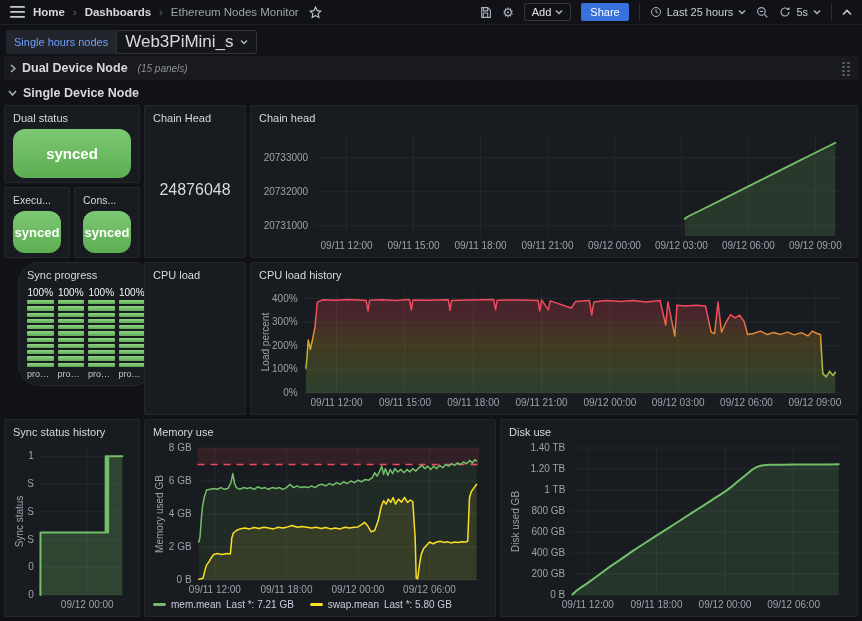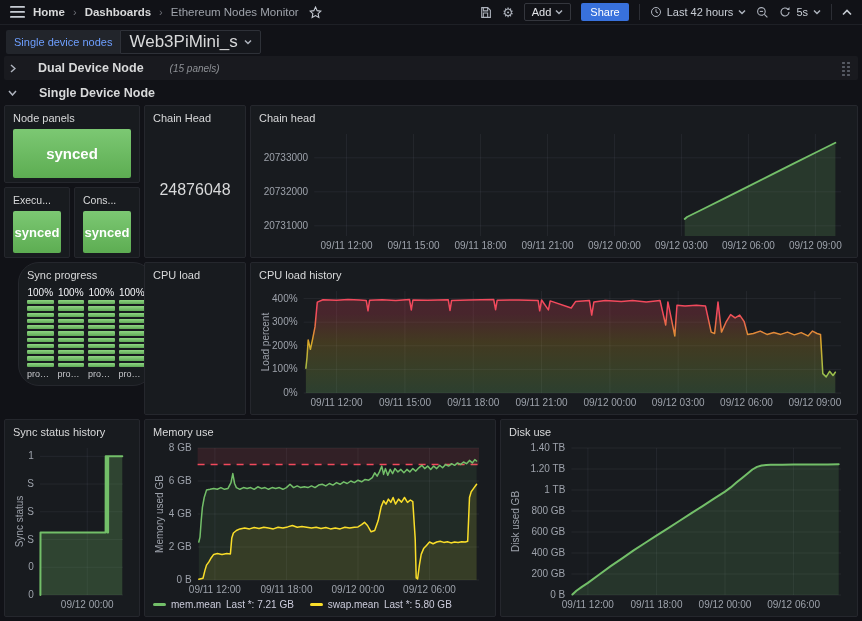--- a/index.html
+++ b/index.html
@@ -19,33 +19,33 @@
   .tb-group{display:flex;align-items:center;gap:5px;font-size:11px;color:#c9ced6;cursor:pointer;}
   .vdiv{width:1px;height:16px;background:#2c2e35;}
   
   .controls{position:absolute;left:6px;top:30px;display:flex;gap:16px;}
   .varpick{display:flex;align-items:stretch;height:24px;}
   .varlabel{background:#22252b;color:#6e9fff;font-size:11px;font-weight:500;display:flex;align-items:center;
     padding:0 8px;border-radius:2px 0 0 2px;cursor:default;}
   .varvalue{border:1px solid #2e3138;background:#15171c;color:#d8d9da;font-size:17px;font-weight:500;
     display:flex;align-items:center;gap:6px;padding:0 8px;border-radius:0 2px 2px 0;cursor:pointer;}
   
-  .rowhdr{position:absolute;display:flex;align-items:center;gap:22px;cursor:pointer;}
+  .rowhdr{position:absolute;display:flex;align-items:center;gap:6px;cursor:pointer;}
   .rowhdr .t{font-size:12.5px;font-weight:700;color:#d8d9da;}
   .rowhdr .c{font-size:10px;font-style:italic;color:#8d9095;margin-left:4px;}
   .row-collapsed{left:4px;top:56px;width:854px;height:24px;background:rgba(204,204,220,0.045);
     border-radius:2px;padding:0 6px;box-sizing:border-box;}
   .drag-dots{margin-left:auto;width:11px;height:15px;
     background:radial-gradient(circle,#565a63 1.1px,transparent 1.3px);background-size:5px 4px;}
   
   .panel{position:absolute;background:#181b1f;border:1px solid #25272d;border-radius:2px;
     box-sizing:border-box;display:flex;flex-direction:column;padding:5px 8px 4px 8px;}
   .ptitle{font-size:11px;font-weight:500;color:#d8d9da;line-height:15px;white-space:nowrap;
     overflow:hidden;text-overflow:ellipsis;flex:0 0 15px;}
-  .bigstat{flex:1;margin-top:3px;border-radius:2px;display:flex;align-items:center;justify-content:center;
+  .bigstat{flex:1;margin-top:3px;border-radius:12px;display:flex;align-items:center;justify-content:center;
     background:linear-gradient(180deg,#7cc873 0%,#5dad52 100%);color:#fff;font-weight:700;}
   .statnum{flex:1;display:flex;align-items:center;justify-content:center;font-size:16px;font-weight:500;color:#d8d9da;}
   .chart{width:100%;height:100%;display:block;flex:1;min-height:0;}
   svg text{font-family:"Liberation Sans",sans-serif;}
   .tick{font-size:10px;fill:#9da2ab;}
   
   .bargauge{flex:1;display:flex;gap:4px;margin-top:4px;min-height:0;}
   .bg-col{flex:1;display:flex;flex-direction:column;min-width:0;}
   .bg-val{font-size:10px;color:#f4f5f8;text-align:center;flex:0 0 13px;}
   .bg-segs{flex:1;display:flex;flex-direction:column-reverse;gap:2px;}
@@ -104,21 +104,21 @@
     </span>
     <span class="btn-blue">Share</span>
     <span class="vdiv"></span>
     <span class="tb-group">
       <span class="icon">
         <svg width="12" height="12" viewBox="0 0 24 24" fill="none" stroke="#aeb3bd" stroke-width="2">
             <circle cx="12" cy="12" r="9"></circle>
             <polyline points="12,6.5 12,12 16,14"></polyline>
           </svg>
       </span>
-      <span>Last 42 hours</span>
+      <span>Last 25 hours</span>
       <span class="icon">
           <svg width="8" height="6" viewBox="0 0 8 6" fill="none" stroke="#aeb3bd" stroke-width="1.5">
             <polyline points="1,1.5 4,4.5 7,1.5"></polyline>
           </svg>
         </span>
     </span>
     <span class="icon">
       <svg width="13" height="13" viewBox="0 0 24 24" fill="none" stroke="#aeb3bd" stroke-width="2">
           <circle cx="10" cy="10" r="7"></circle>
           <line x1="15.5" y1="15.5" x2="21" y2="21"></line>
@@ -143,21 +143,21 @@
     <span class="icon">
       <svg width="10" height="7" viewBox="0 0 10 7" fill="none" stroke="#c7ccd4" stroke-width="1.6">
           <polyline points="1,5.5 5,1.5 9,5.5"></polyline>
         </svg>
     </span>
   </div>
 </div>
 
 <div class="controls">
   <div class="varpick">
-    <span class="varlabel">Single device nodes</span>
+    <span class="varlabel">Single hours nodes</span>
     <span class="varvalue">
       <span>Web3PiMini_s</span>
       <span class="icon">
           <svg width="8" height="6" viewBox="0 0 8 6" fill="none" stroke="#aeb3bd" stroke-width="1.5">
             <polyline points="1,1.5 4,4.5 7,1.5"></polyline>
           </svg>
         </span>
     </span>
   </div>
 </div>
@@ -175,21 +175,21 @@
 <div class="rowhdr" style="left:8px;top:84px;height:18px;">
   <span class="icon">
       <svg width="9" height="6" viewBox="0 0 9 6" fill="none" stroke="#aeb3bd" stroke-width="1.5">
         <polyline points="1,1 4.5,5 8,1"></polyline>
       </svg>
     </span>
   <span class="t">Single Device Node</span>
 </div>
 
 <div class="panel" style="left:4px;top:105px;width:136px;height:78px;">
-  <div class="ptitle">Node panels</div>
+  <div class="ptitle">Dual status</div>
   <div class="bigstat" style="font-size:15px;">synced</div>
 </div>
 
 <div class="panel" style="left:4px;top:187px;width:66px;height:71px;">
   <div class="ptitle" style="font-size:10.5px;">Execu...</div>
   <div class="bigstat" style="font-size:13px;">synced</div>
 </div>
 
 <div class="panel" style="left:74px;top:187px;width:66px;height:71px;">
   <div class="ptitle" style="font-size:10.5px;">Cons...</div>

